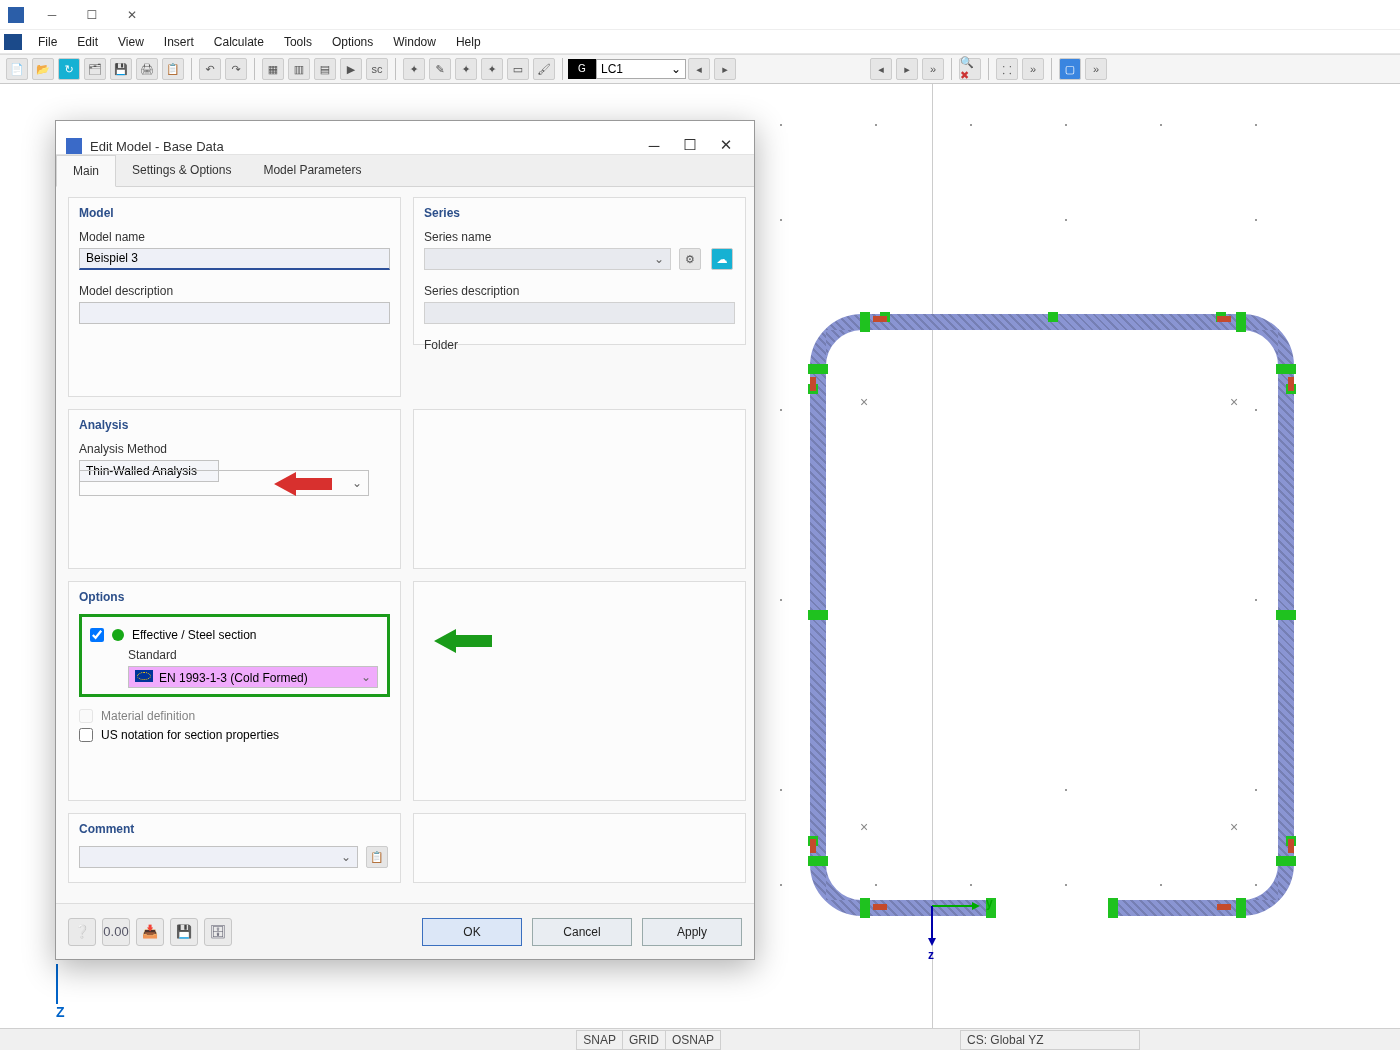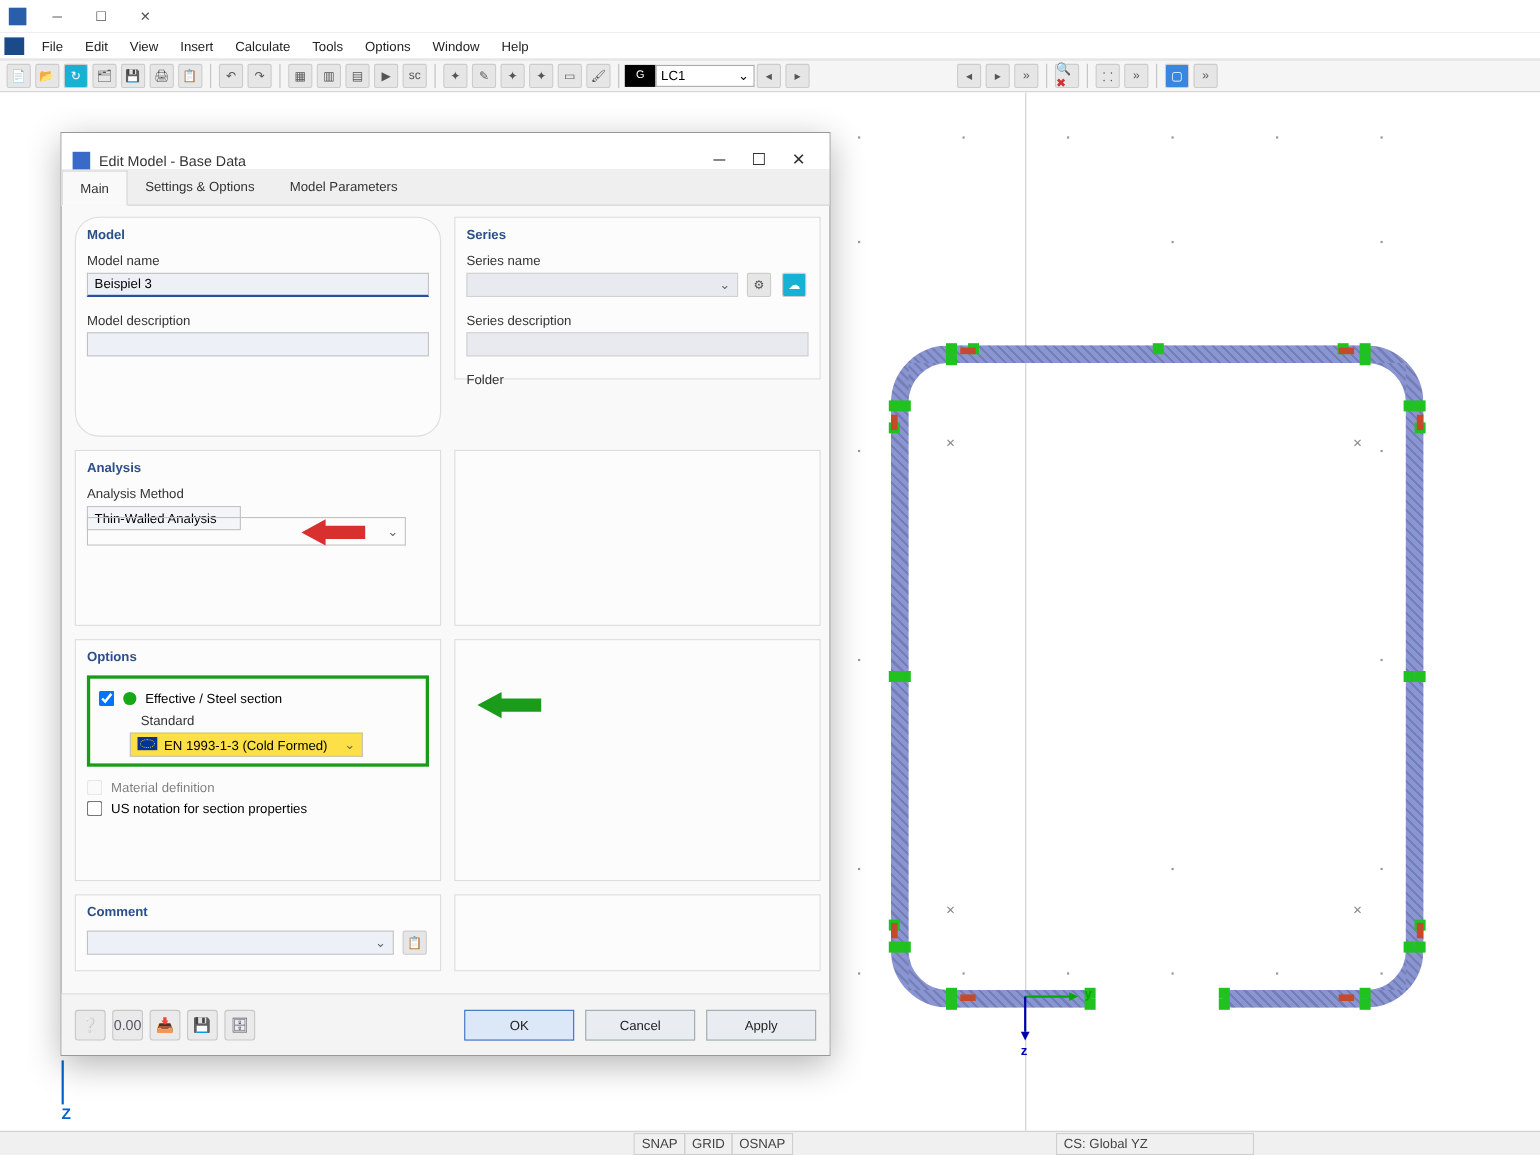--- a/index.html
+++ b/index.html
@@ -282,21 +282,21 @@
   </div>
 
   <div class="tabs">
     <div class="tab active">Main</div>
     <div class="tab">Settings &amp; Options</div>
     <div class="tab">Model Parameters</div>
   </div>
 
   <div class="dlg-body">
 
-    <div class="panel" style="height:200px;border-radius:22px;">
+    <div class="panel" style="height:200px;">
       <h4>Model</h4>
       <div class="lbl">Model name</div>
       <div class="input" style="border-bottom:2px solid #2c4f9a;">Beispiel 3</div>
       <div class="lbl" style="margin-top:14px;">Model description</div>
       <div class="input"></div>
     </div>
 
     <div class="panel" style="height:148px;">
       <h4>Series</h4>
       <div class="lbl">Series name</div>
@@ -328,21 +328,21 @@
 
     <div class="panel" style="height:220px;">
       <h4>Options</h4>
       <div class="opts-box">
         <div class="chk">
           <input type="checkbox" checked="" style="">
           <span class="greendot"></span>
           <span>Effective / Steel section</span>
         </div>
         <div class="lbl" style="margin-left:38px;">Standard</div>
-        <div class="input combo" style="margin-left:28px;width:212px;background:#fde047;">
+        <div class="input combo" style="margin-left:38px;width:250px;background:#f0abfc;">
           <span><span class="eu-flag"></span><span>EN 1993-1-3 (Cold Formed)</span></span>
           <span class="chev">⌄</span>
         </div>
       </div>
       <div class="chk" style="opacity:0.5;margin-top:12px;">
         <input type="checkbox" disabled="" style="">
         <span>Material definition</span>
       </div>
       <div class="chk">
         <input type="checkbox" style="">

